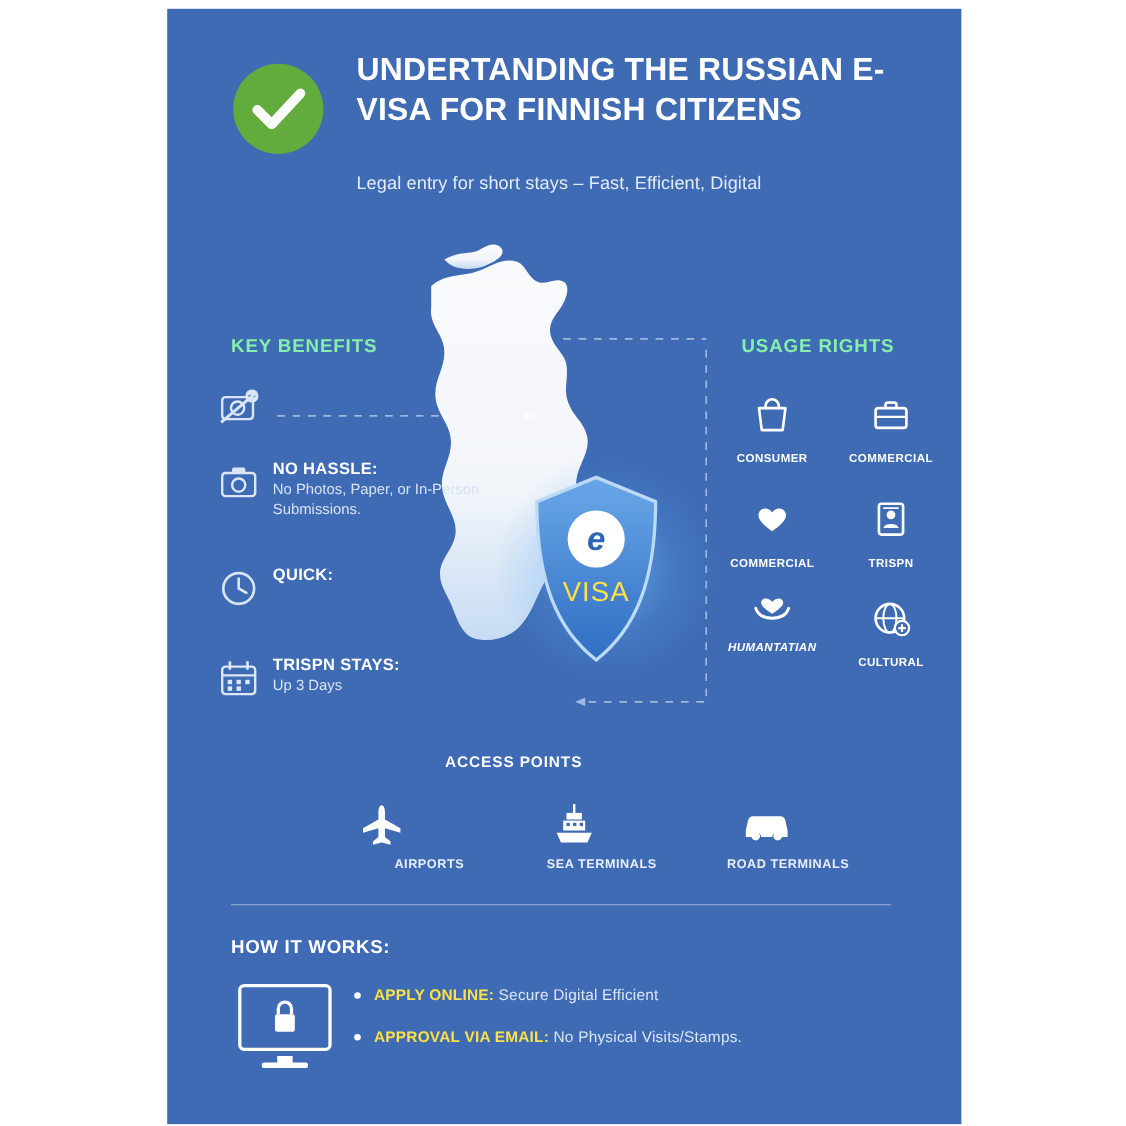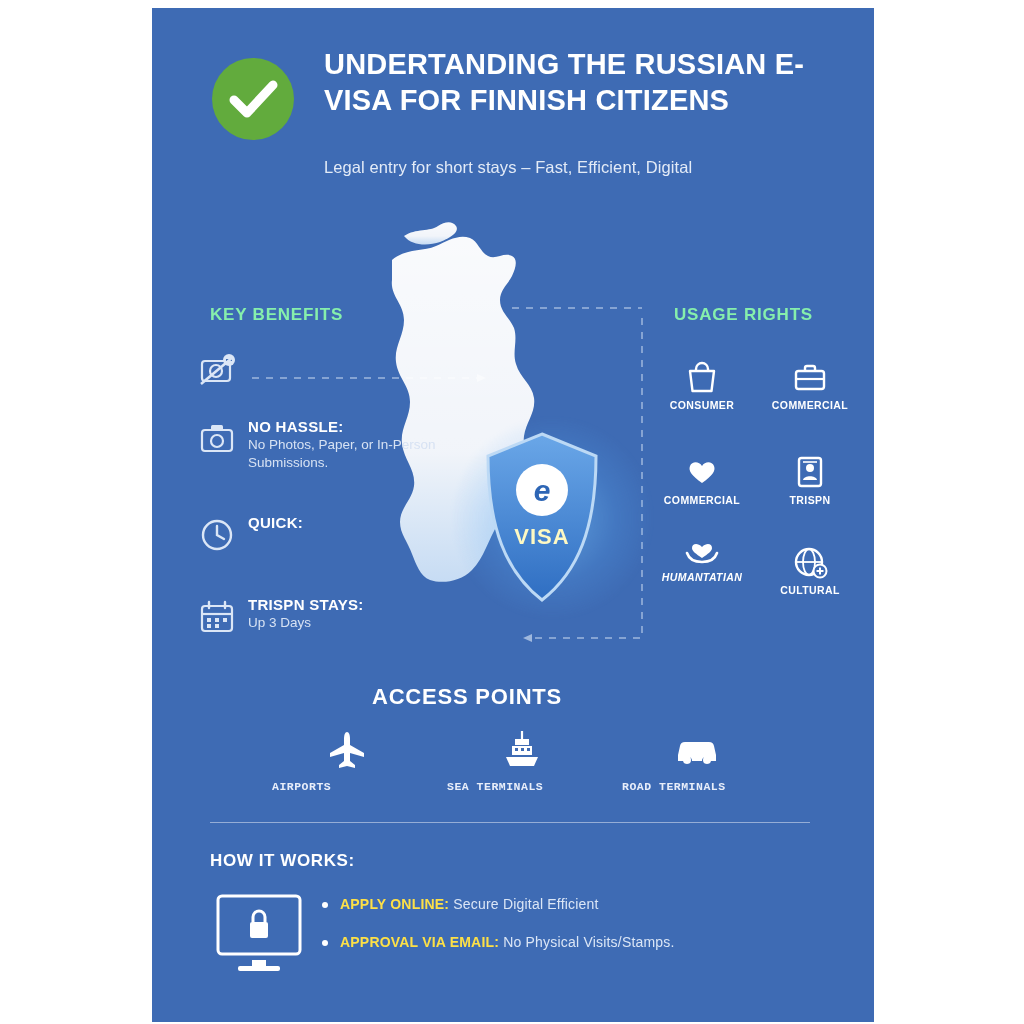--- a/index.html
+++ b/index.html
@@ -88,23 +88,23 @@
     width: 120px;
     height: 172px;
   }
   .shield svg { display: block; }
   .shield-label {
     position: absolute;
     left: 0;
     top: 92px;
     width: 120px;
     text-align: center;
-    color: #fef9c3;
-    font-size: 22px;
-    font-weight: bold;
+    color: #fde047;
+    font-size: 25px;
+    font-weight: normal;
     letter-spacing: 1px;
   }
   .shield-e {
     position: absolute;
     left: 0;
     top: 42px;
     width: 120px;
     text-align: center;
     color: #2e66b5;
     font-size: 30px;
@@ -179,54 +179,54 @@
   }
   .usage-cell .uicon {
     height: 42px;
     color: #ffffff;
     display: flex;
     align-items: center;
     justify-content: center;
   }
   .usage-cell .ulabel {
     display: block;
-    margin-top: 1px;
+    margin-top: 13px;
     color: #ffffff;
     font-size: 10.5px;
     font-weight: bold;
     letter-spacing: 0.4px;
   }
   #usage-0 { left: 0; top: 0; }
   #usage-1 { left: 108px; top: 0; }
   #usage-2 { left: 0; top: 95px; }
   #usage-3 { left: 108px; top: 95px; }
   #usage-4 { left: 0; top: 172px; font-style: italic; }
   #usage-5 { left: 108px; top: 185px; }
 
   
   #access-head {
     position: absolute;
     left: 0;
     top: 676px;
     width: 630px;
     text-align: center;
     color: #ffffff;
-    font-size: 22px;
+    font-size: 14px;
     font-weight: bold;
     letter-spacing: 0.8px;
   }
   .access-row {
     position: absolute;
     left: 120px;
     top: 718px;
     width: 500px;
     display: flex;
     justify-content: space-between;
   }
-  .access-item { width: 150px; text-align: left; font-family: Liberation Mono, monospace; }
+  .access-item { width: 150px; text-align: right; }
   .access-item .aicon {
     height: 48px;
     color: #ffffff;
     display: flex;
     align-items: center;
     justify-content: center;
   }
   .access-item .alabel {
     display: block;
     margin-top: 6px;

